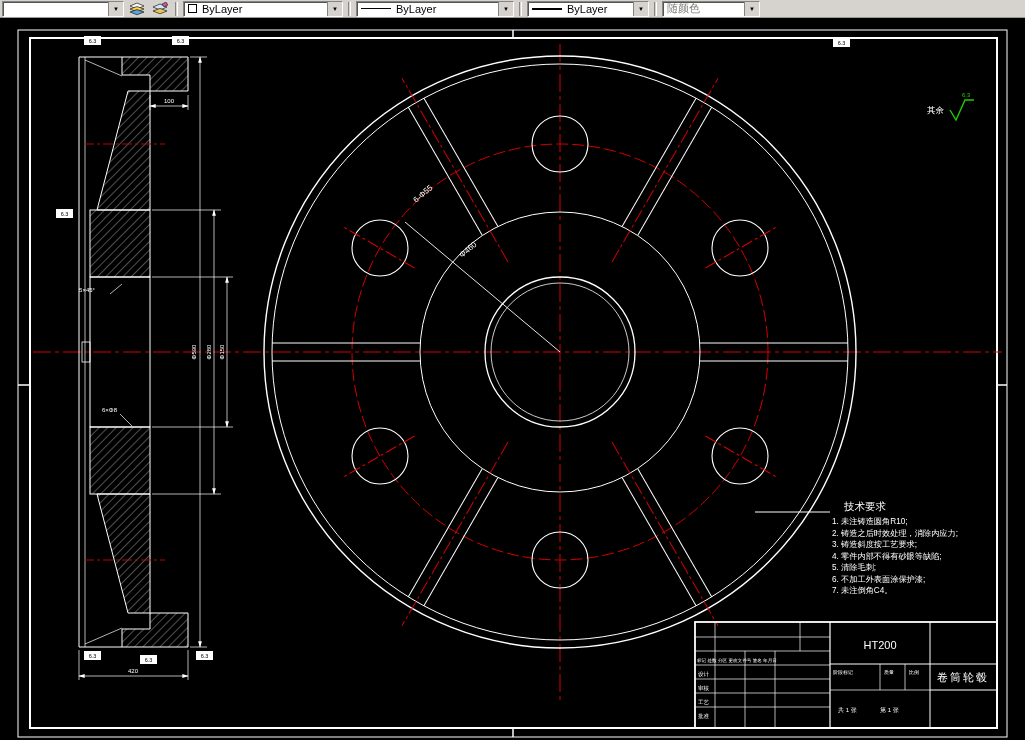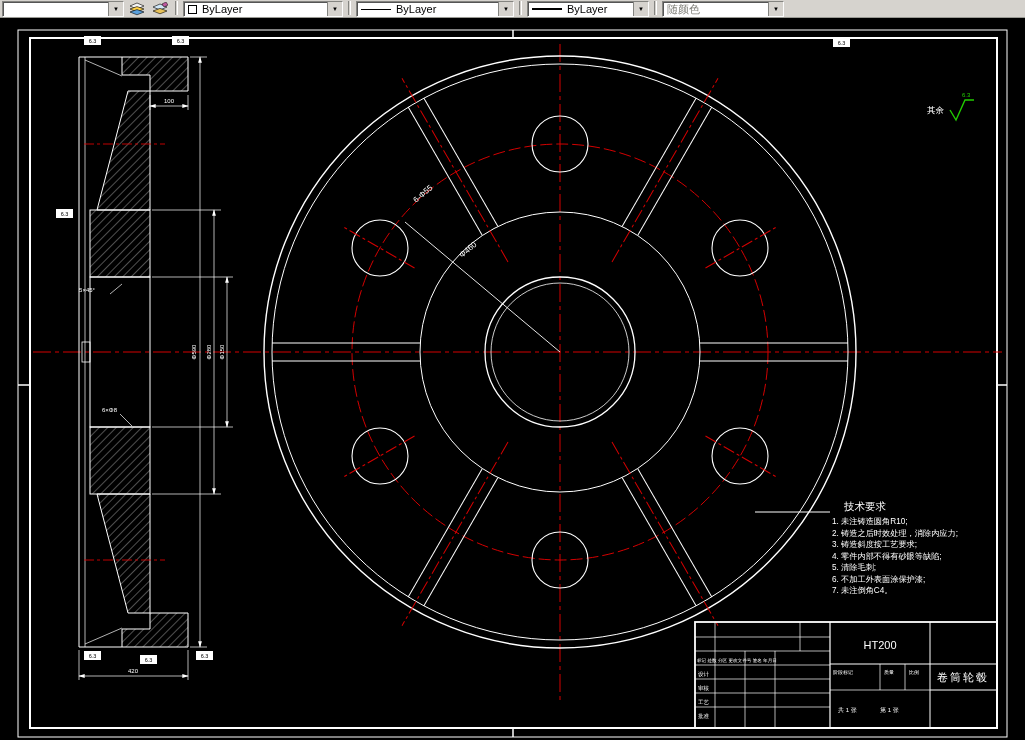--- a/index.html
+++ b/index.html
@@ -1,21 +1,21 @@
 <!DOCTYPE html>
 <html><head>
 <meta charset="utf-8">
 <style>
   *{margin:0;padding:0;box-sizing:border-box}
   html,body{width:1025px;height:740px;overflow:hidden}
   body{position:relative;background:#000;font-family:"Liberation Sans",sans-serif}
 
   
   .toolbar{position:absolute;top:0;left:0;width:1025px;height:18px;background:#d6d3ce;
-    display:flex;gap:3px;padding:1px 2px;z-index:5;border-bottom:1px solid #9a9a94}
+    display:flex;align-items:center;gap:3px;padding:1px 2px;z-index:5;border-bottom:1px solid #9a9a94}
   .combo{display:flex;align-items:stretch;height:16px;background:#fff;font-size:11px;color:#000;
     border:1px solid;border-color:#848480 #fcfcfc #fcfcfc #848480;box-shadow:inset 1px 1px 0 #555}
   .combo .val{display:flex;align-items:center;gap:5px;padding:0 4px;flex:1;white-space:nowrap;overflow:hidden}
   .combo .btn{width:15px;background:#d6d3ce;border-left:1px solid #848480;display:flex;align-items:center;
     justify-content:center;font-size:6px;color:#000;cursor:default}
   .combo.disabled .val{color:#83837c}
   .swatch{width:9px;height:9px;background:#fff;border:1px solid #000;flex:none}
   .linesample{width:30px;height:0;border-top:1px solid #000;flex:none}
   .linesample.thick{border-top-width:2px}
   .iconbtn{width:20px;height:16px;background:#d6d3ce;border:1px solid #d6d3ce;display:flex;
@@ -77,21 +77,21 @@
   <div class="combo" style="width:122px">
     <div class="val">
       <span class="linesample thick"></span>
       <span>ByLayer</span>
     </div>
     <div class="btn">▼</div>
   </div>
 
   <div class="sep"></div>
 
-  <div class="combo disabled" style="width:122px">
+  <div class="combo disabled" style="width:98px">
     <div class="val">
       <span>随颜色</span>
     </div>
     <div class="btn">▼</div>
   </div>
 </div>
 
 <svg class="canvas" width="1025" height="740" viewBox="0 0 1025 740">
 
   <defs>

